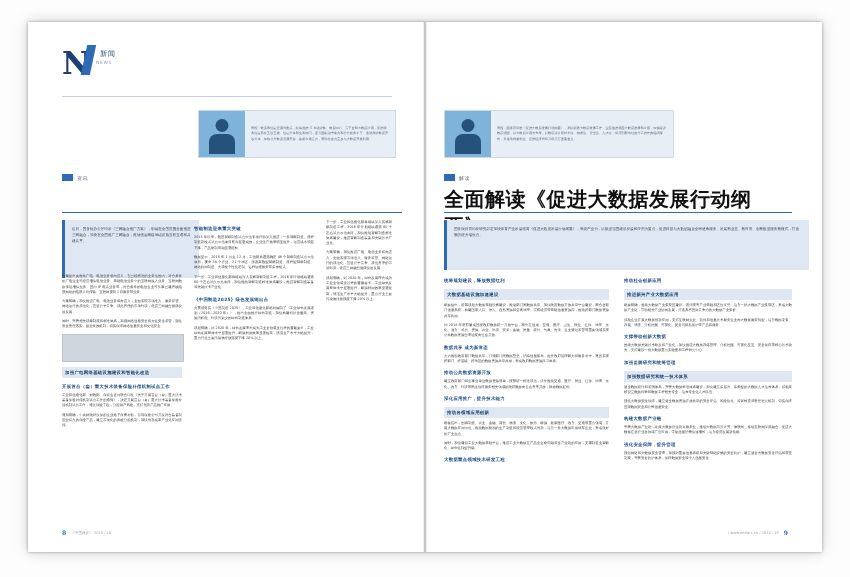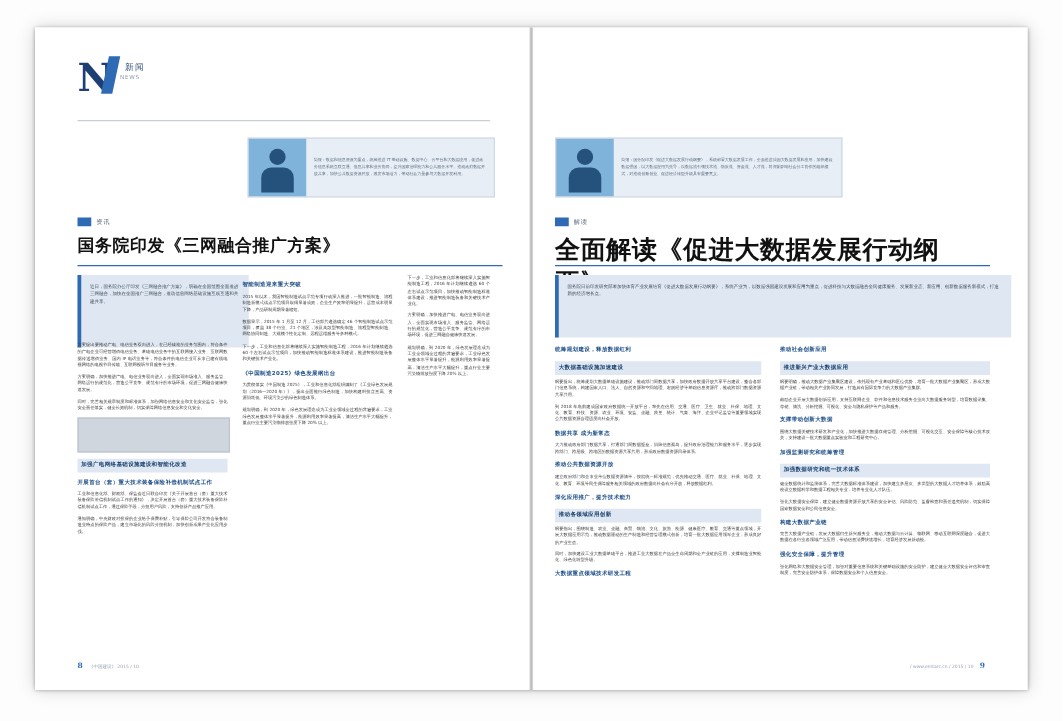--- a/index.html
+++ b/index.html
@@ -162,21 +162,20 @@
       <div class="banner left">
         <div class="fig"></div>
         <div class="blurb">简报：数据和信息资源为重点，统筹推进 IT 基础设施、数据中心、云平台和大数据应用，促进政务信息系统互联互通、信息共享和业务协同，提升国家治理能力和公共服务水平。推动政府数据开放共享，加快公共数据资源开放，激发市场活力，带动社会力量参与大数据开发利用。</div>
       </div>
 
       <div class="tag" style="left:34px;top:152px;">
         <span class="sq"></span>
         <span class="tx">资讯</span>
       </div>
 
-      <div class="headline l">国务院印发《三网融合推广方案》</div>
       <div class="hl-rule l"></div>
 
       <div class="lead l">近日，国务院办公厅印发《三网融合推广方案》，明确在全国范围全面推进三网融合，加快在全国推广三网融合，推动信息网络基础设施互联互通和共建共享。</div>
 
       <div class="col" style="left:34px;top:252px;width:120px;height:258px;">
         <p>方案提出要推动广电、电信业务双向进入，在已经核准的业务范围内，符合条件的广电企业可经营增值电信业务、基础电信业务中的互联网接入业务、互联网数据传送增值业务、国内 IP 电话业务等，符合条件的电信企业可从事已建有线电视网络的电视节目传输、互联网视听节目服务等业务。</p>
         <p>方案明确，加快推进广电、电信业务双向进入，全面实现市场准入、服务监管、网络运行的规范化，营造公平竞争、规范有序的市场环境，促进三网融合健康快速发展。</p>
         <p>同时，完善相关规章制度和标准体系，加强网络信息安全和文化安全监管，强化安全责任落实，健全长效机制，切实保障网络信息安全和文化安全。</p>
         <div class="figbox"></div>
         <span class="subhead boxed">加强广电网络基础设施建设和智能化改造</span>

